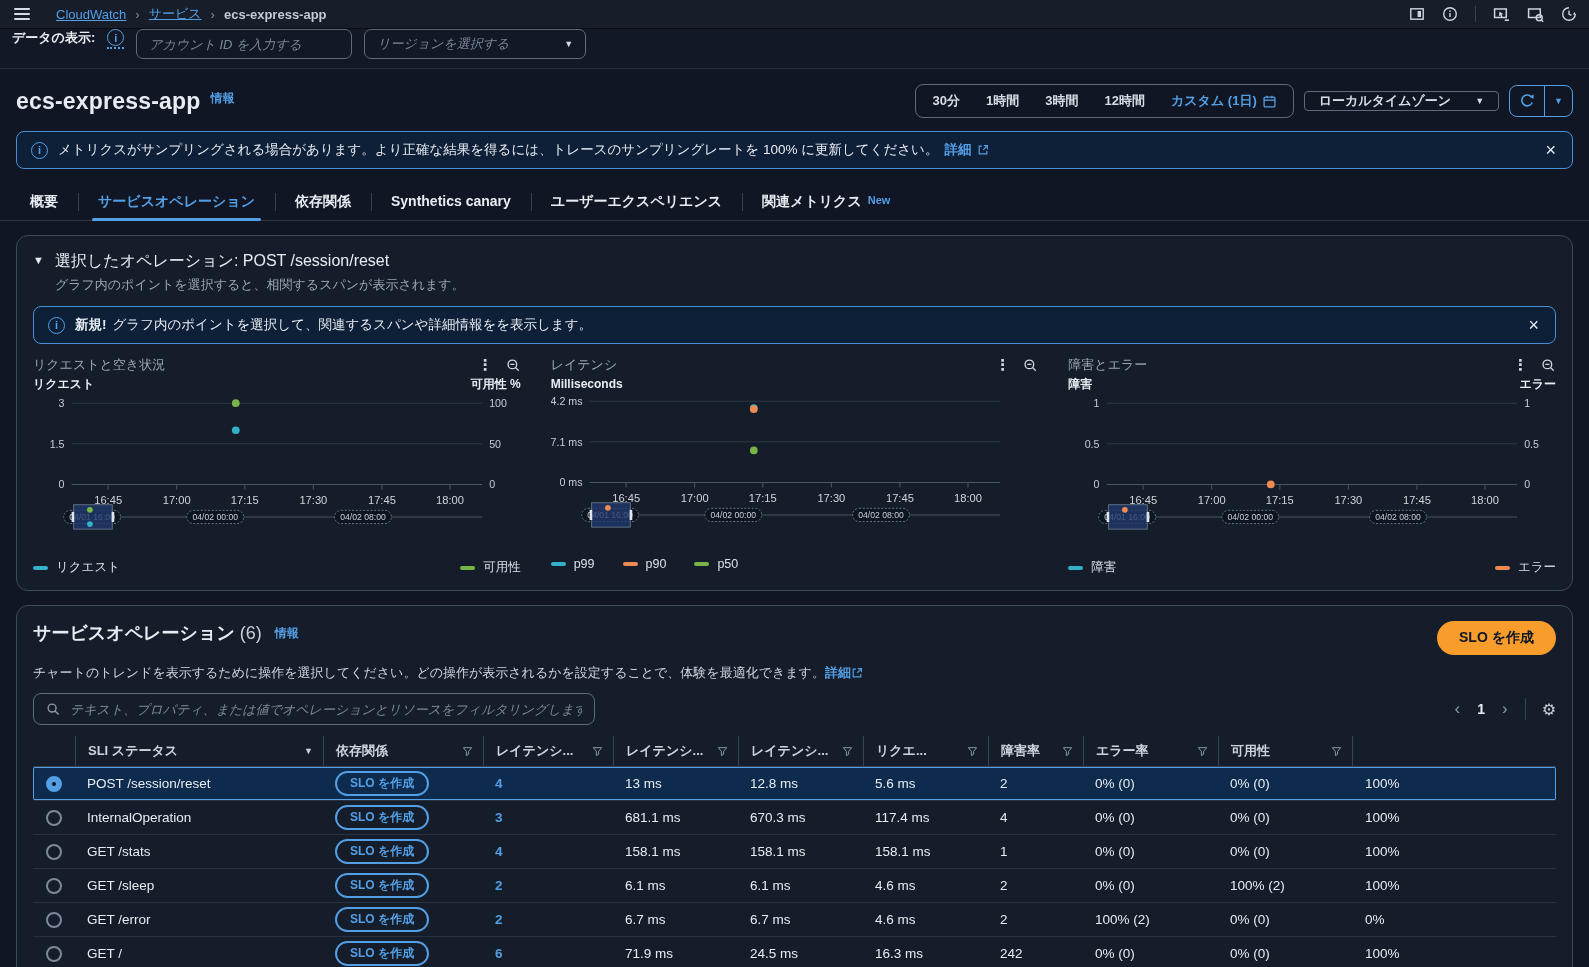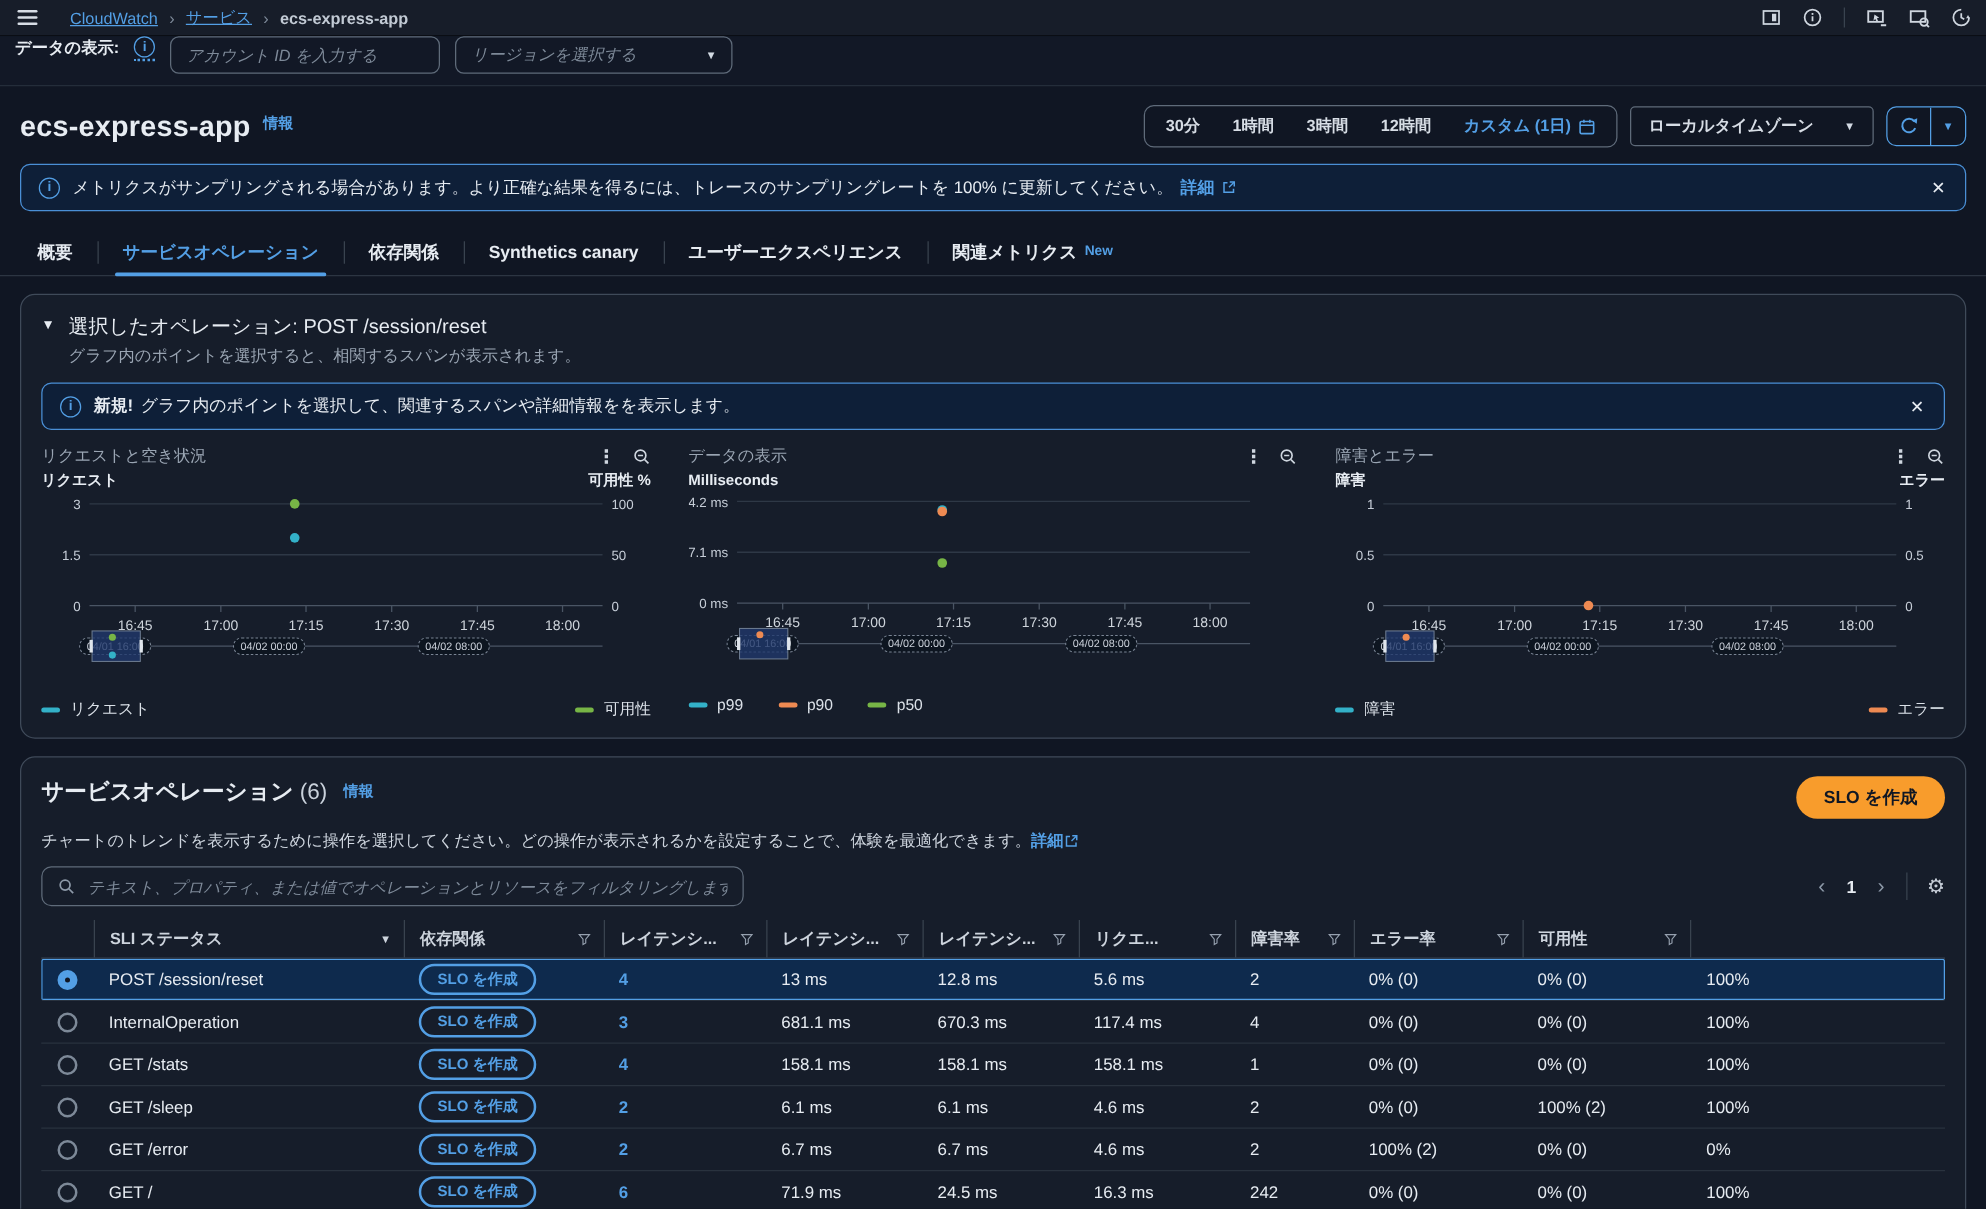--- a/index.html
+++ b/index.html
@@ -46,21 +46,21 @@
   
   .title-row{display:flex;align-items:center;justify-content:space-between;padding:15px 16px 0;}
   .title-left{display:flex;align-items:flex-start;gap:10px;}
   .title-left h1{font-size:23px;font-weight:bold;letter-spacing:.2px;}
   .info-link{color:var(--blue);font-size:12px;font-weight:bold;position:relative;top:2px;text-decoration:none;}
   .title-right{display:flex;align-items:center;gap:10px;}
   .range-box{display:flex;align-items:center;border:1px solid var(--input-border);border-radius:8px;height:32px;padding:16px 4px;}
   .range-item{padding:0 13px;font-size:13px;font-weight:bold;color:#d7dde5;white-space:nowrap;}
   .range-item.custom{color:var(--blue);display:inline-flex;align-items:center;gap:6px;}
   .tz-box{display:flex;align-items:center;gap:24px;border:1px solid var(--input-border);border-radius:4px;
-    height:32px;padding:0 14px;font-size:13px;font-weight:bold;color:#d7dde5;cursor:pointer;}
+    height:20px;padding:0 14px;font-size:13px;font-weight:bold;color:#d7dde5;cursor:pointer;}
   .refresh-box{display:flex;align-items:stretch;border:1px solid var(--blue);border-radius:8px;height:32px;overflow:hidden;}
   .rf{display:flex;align-items:center;padding:0 9px;}
   .rf+.rf{border-left:1px solid var(--blue);}
   .rf .caret{color:var(--blue);}
 
   
   .flash{display:flex;align-items:center;gap:10px;margin:13px 16px 0;padding:9px 14px;
     border:1px solid var(--flash-border);border-radius:8px;background:var(--flash-bg);}
   .flash .msg{flex:1;font-size:13.5px;color:var(--text);display:flex;align-items:center;gap:6px;flex-wrap:wrap;}
   .flash .msg a{color:var(--blue);text-decoration:none;font-weight:bold;}
@@ -361,21 +361,21 @@
             <div class="lg-group">
               <span class="lg-item">
                 <span class="lg-dash" style="background: rgb(119, 181, 70);"></span>
                 <span>可用性</span>
               </span>
             </div>
           </div>
         </div>
         <div class="chart">
           <div class="chart-head">
-            <span class="chart-title">データの表示</span>
+            <span class="chart-title">レイテンシ</span>
             <span class="chart-icons">
               <span class="vdots">⋮</span>
               <span class="zoico">
                 <svg viewBox="0 0 16 16" width="15" height="15">
                   <circle cx="6.8" cy="6.8" r="4.6" fill="none" stroke="#cfd6df" stroke-width="1.4"></circle>
                   <line x1="4.6" y1="6.8" x2="9" y2="6.8" stroke="#cfd6df" stroke-width="1.4"></line>
                   <line x1="10.4" y1="10.4" x2="13.6" y2="13.6" stroke="#cfd6df" stroke-width="1.4"></line>
                 </svg>
               </span>
             </span>

